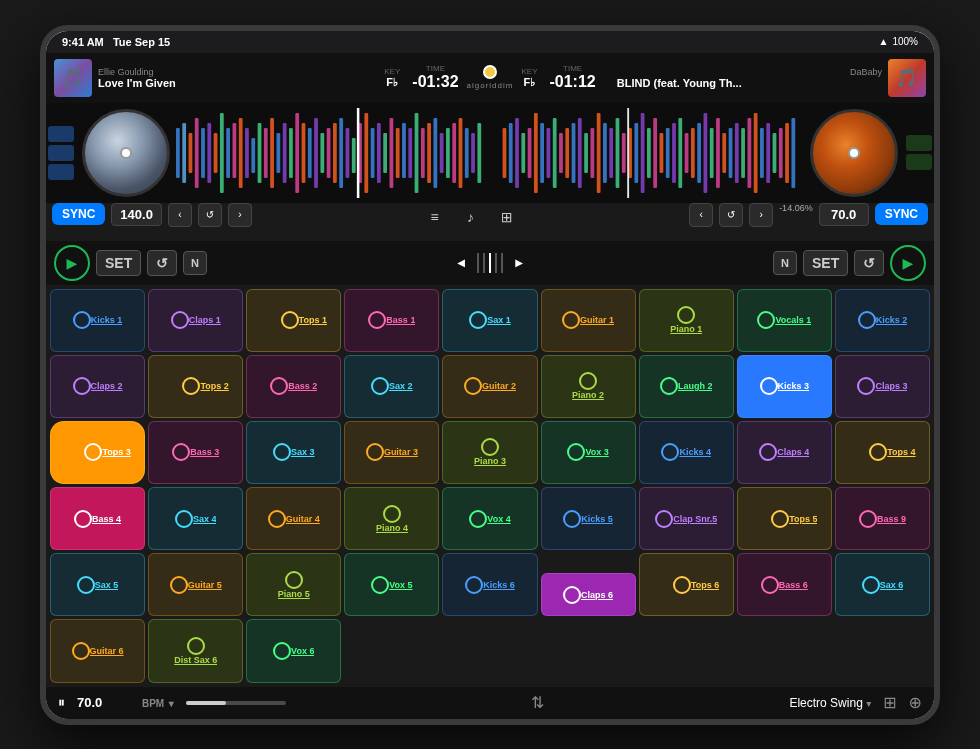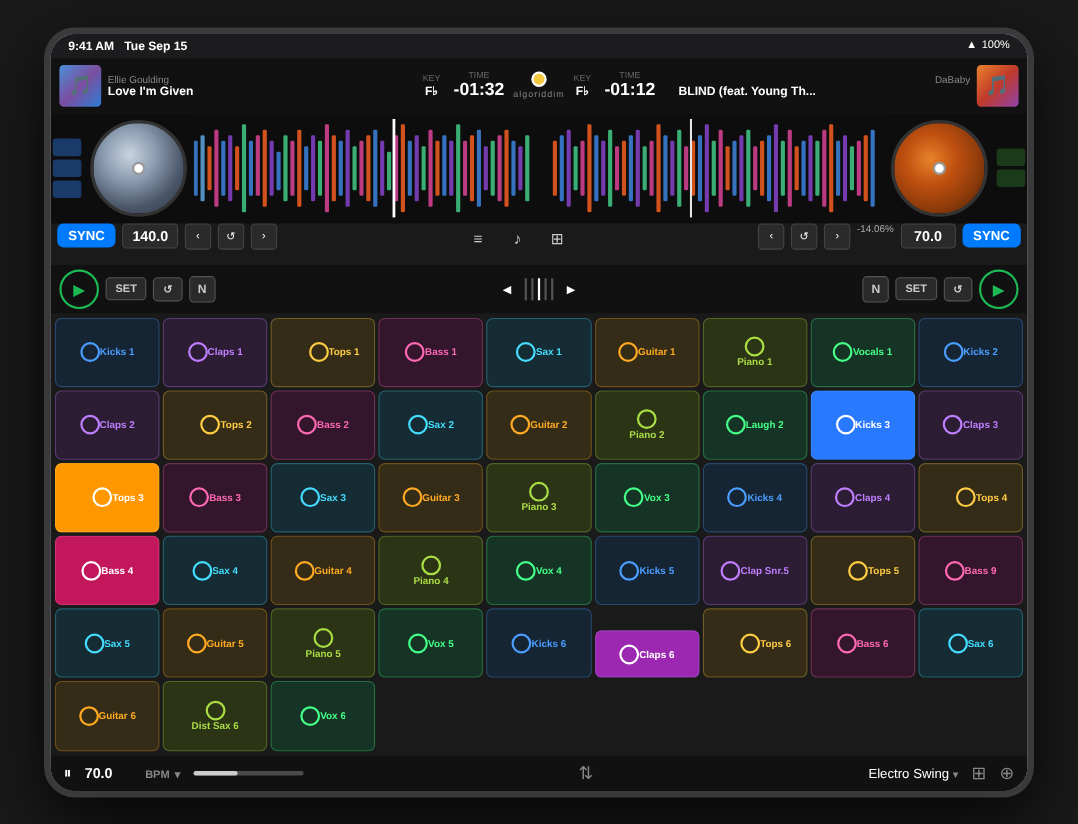--- a/index.html
+++ b/index.html
@@ -10,21 +10,21 @@
       align-items: center;
       width: 980px;
       height: 749px;
       overflow: hidden;
       font-family: -apple-system, BlinkMacSystemFont, 'Helvetica Neue', sans-serif;
     }
 
     .ipad-frame {
       width: 900px;
       height: 700px;
-      background: #a3a3a3;
+      background: #e5e5e5;
       border-radius: 28px;
       border: 6px solid #3a3a3c;
       position: relative;
       overflow: hidden;
       box-shadow: 0 20px 60px rgba(0,0,0,0.8);
     }
 
     .ipad-screen {
       width: 100%;
       height: 100%;
@@ -280,21 +280,21 @@
     .play-icon {
       color: #1db954;
       font-size: 14px;
     }
 
     .set-btn, .loop-btn-sm {
       background: #2a2a2a;
       border: 1px solid #555;
       border-radius: 4px;
       color: #ccc;
-      font-size: 10px;
+      font-size: 14px;
       font-weight: 600;
       padding: 4px 8px;
       cursor: pointer;
     }
 
     .n-btn {
       background: #2a2a2a;
       border: 1px solid #555;
       border-radius: 4px;
       color: #ccc;
@@ -345,20 +345,21 @@
     .pad-cell {
       border-radius: 6px;
       display: flex;
       align-items: center;
       justify-content: center;
       gap: 0;
       cursor: pointer;
       padding: 2px 4px;
       position: relative;
       min-height: 30px;
+      text-decoration: underline;
     }
 
     .pad-ring {
       width: 18px;
       height: 18px;
       border-radius: 50%;
       border: 2px solid currentColor;
       flex-shrink: 0;
     }
 
@@ -370,21 +371,21 @@
       text-overflow: ellipsis;
       max-width: 55px;
     }
 
     
     .col-kicks { background: rgba(0,100,200,0.15); color: #4a9eff; border: 1px solid rgba(74,158,255,0.3); }
     .col-kicks.active-pad { background: #2979ff; color: #fff; }
     .col-claps { background: rgba(150,50,200,0.15); color: #bf7fff; border: 1px solid rgba(191,127,255,0.3); }
     .col-claps.active-pad { background: #9c27b0; color: #fff; margin-top: 20px; }
     .col-tops { background: rgba(200,150,0,0.15); color: #ffcc44; border: 1px solid rgba(255,204,68,0.3); padding-left: 24px; }
-    .col-tops.active-pad { background: #ff9800; color: #fff; }
+    .col-tops.active-pad { background: #ff9800; color: #fff; border-radius: 14px; }
     .col-bass { background: rgba(200,0,150,0.15); color: #ff69b4; border: 1px solid rgba(255,105,180,0.3); }
     .col-bass.active-pad { background: #c2185b; color: #fff; }
     .col-sax { background: rgba(0,150,200,0.15); color: #44ddff; border: 1px solid rgba(68,221,255,0.3); }
     .col-guitar { background: rgba(200,150,0,0.15); color: #ffaa22; border: 1px solid rgba(255,170,34,0.3); }
     .col-piano { background: rgba(150,200,0,0.15); color: #aadd44; border: 1px solid rgba(170,221,68,0.3); flex-direction: column; }
     .col-vocals { background: rgba(0,200,100,0.15); color: #44ff88; border: 1px solid rgba(68,255,136,0.3); }
 
     
     .bottom-bar {
       display: flex;
@@ -873,21 +874,21 @@
               <div class="pad-ring"></div>
               <div class="pad-label">Vox 6</div>
             </div>
           </div>
       </div>
 
       <div class="bottom-bar">
         <div class="pause-btn">⏸</div>
         <div class="bpm-bottom">
           <span>70.0</span>
-          <span style="font-size:10px; color:#888; margin-left:10px;padding-left:16px;">BPM</span>
+          <span style="font-size:10px; color:#888; margin-left:20px;padding-left:16px;">BPM</span>
           <span style="color:#888; font-size:10px; margin-left:1px;">▾</span>
         </div>
         <div class="bpm-slider">
           <div class="bpm-slider-fill"></div>
         </div>
         <div class="bottom-center">
           <div class="mixer-icon">⇅</div>
         </div>
         <div class="bottom-right">
           <div class="genre-label">

